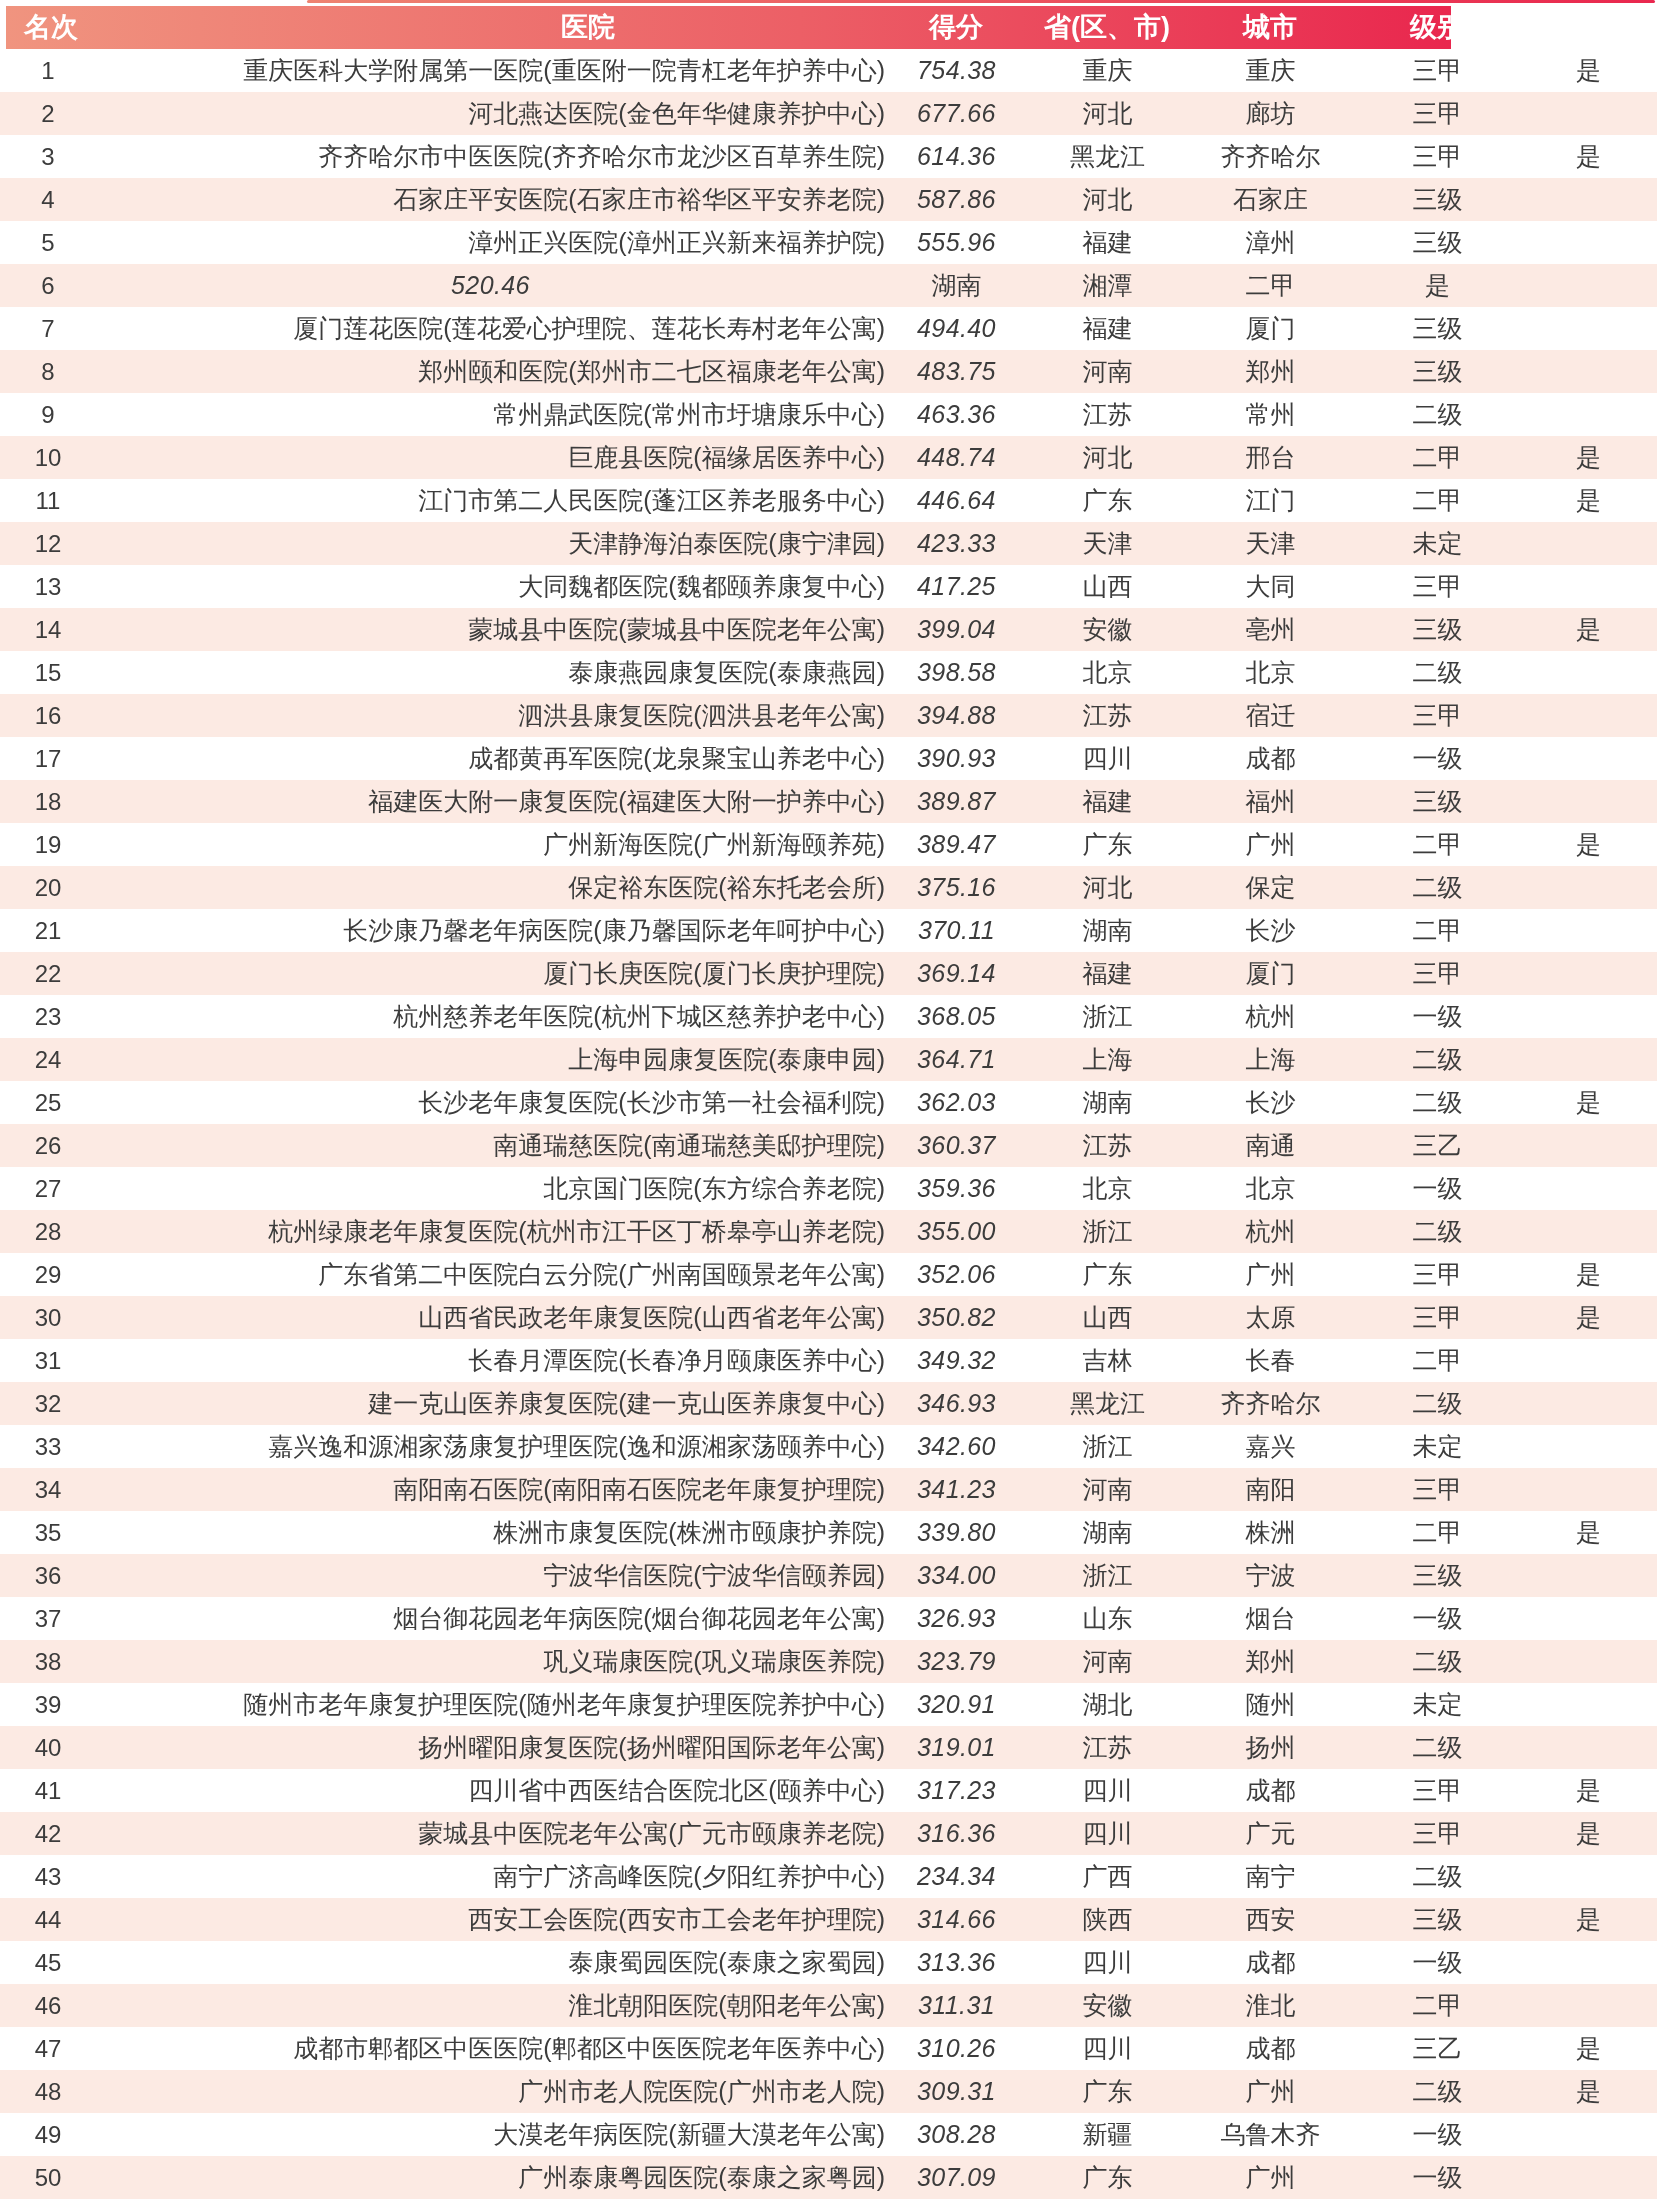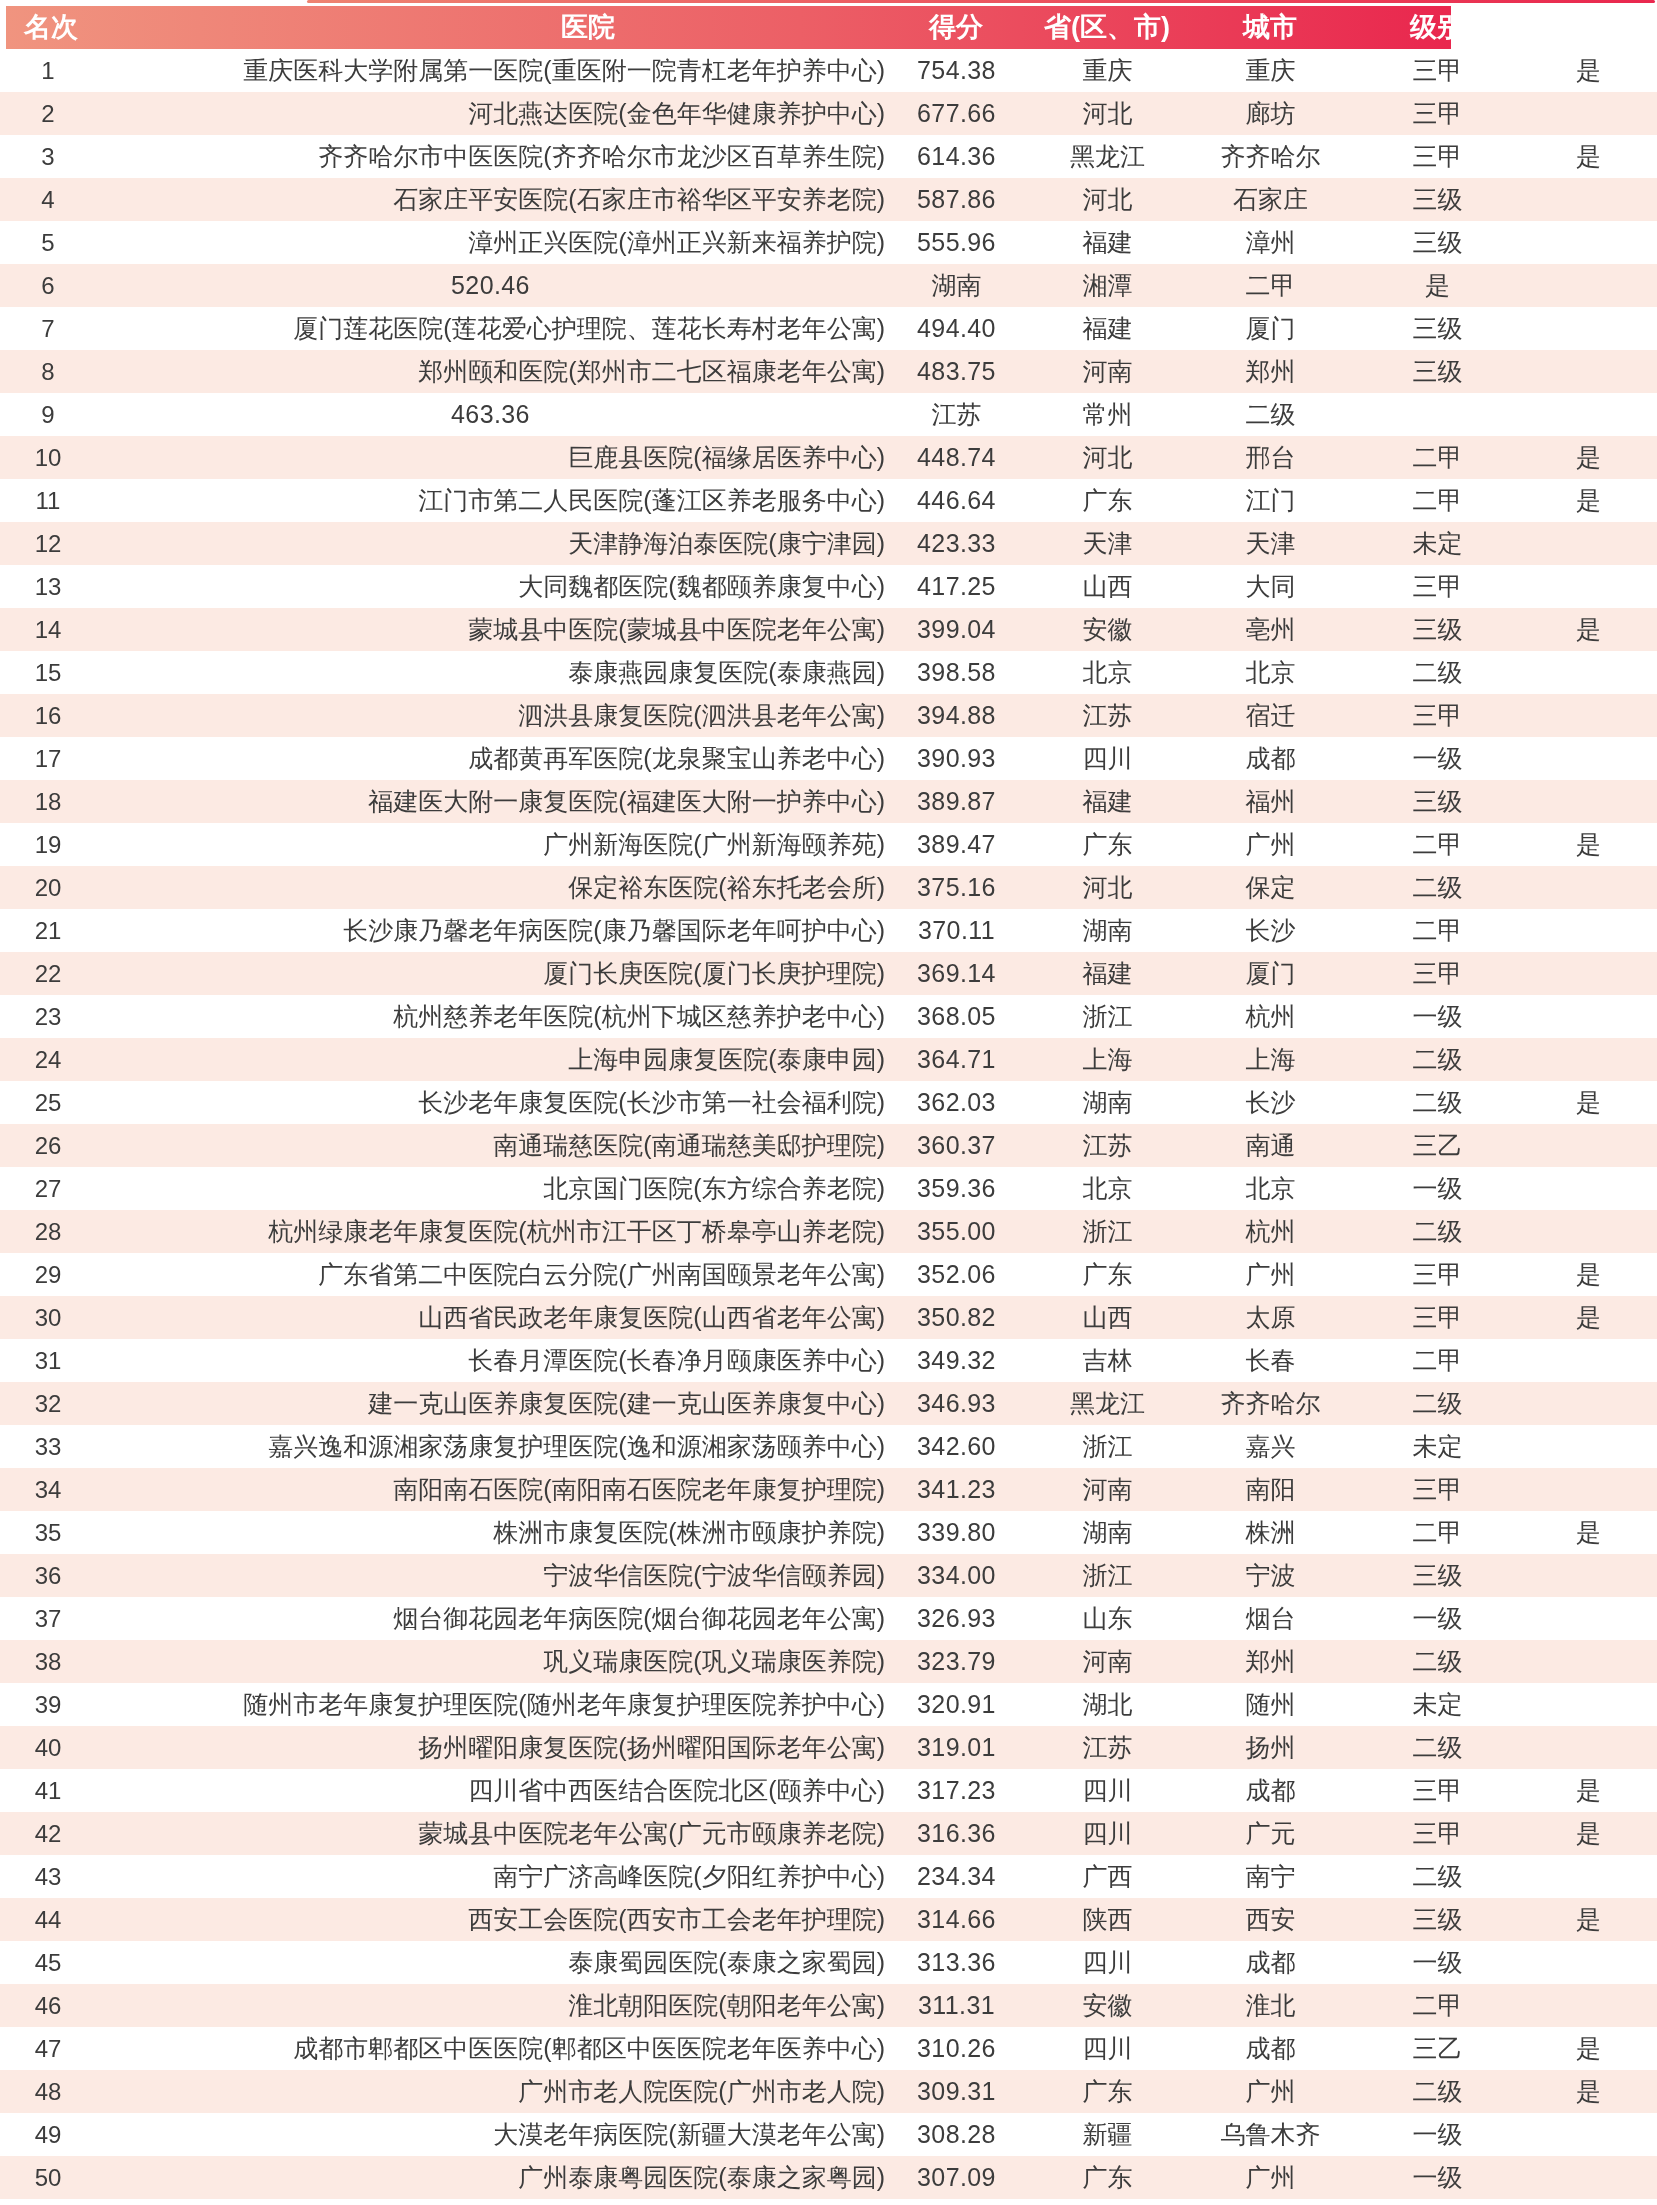--- a/index.html
+++ b/index.html
@@ -31,21 +31,21 @@
     grid-template-columns:96px 789px 143px 159px 167px 167px 135px;
     align-items:center;background:#ffffff;
   }
   .row:nth-child(even){background:#fceae3;}
   .c{
     font-size:25px;line-height:1;text-align:center;white-space:nowrap;
     overflow:visible;
   }
   .c-rank{font-size:24px;}
   .c-hospital{text-align:right;padding-left:11px;}
-  .c-score{letter-spacing:0.4px;}
+  .c-score{letter-spacing:0.4px;font-style:italic;}
 </style>
 </head>
 <body>
 
 <div class="top-strip"></div>
 
 <div class="header">
   <span class="h h-rank">名次</span>
   <span class="h h-hospital">医院</span>
   <span class="h h-score">得分</span>
@@ -130,20 +130,21 @@
     <span class="c c-hospital">郑州颐和医院(郑州市二七区福康老年公寓)</span>
     <span class="c c-score">483.75</span>
     <span class="c c-province">河南</span>
     <span class="c c-city">郑州</span>
     <span class="c c-level">三级</span>
     <span class="c c-public"></span>
   </div>
 
   <div class="row">
     <span class="c c-rank">9</span>
+    <span class="c c-hospital">常州鼎武医院(常州市圩塘康乐中心)</span>
     <span class="c c-score">463.36</span>
     <span class="c c-province">江苏</span>
     <span class="c c-city">常州</span>
     <span class="c c-level">二级</span>
     <span class="c c-public"></span>
   </div>
 
   <div class="row">
     <span class="c c-rank">10</span>
     <span class="c c-hospital">巨鹿县医院(福缘居医养中心)</span>

